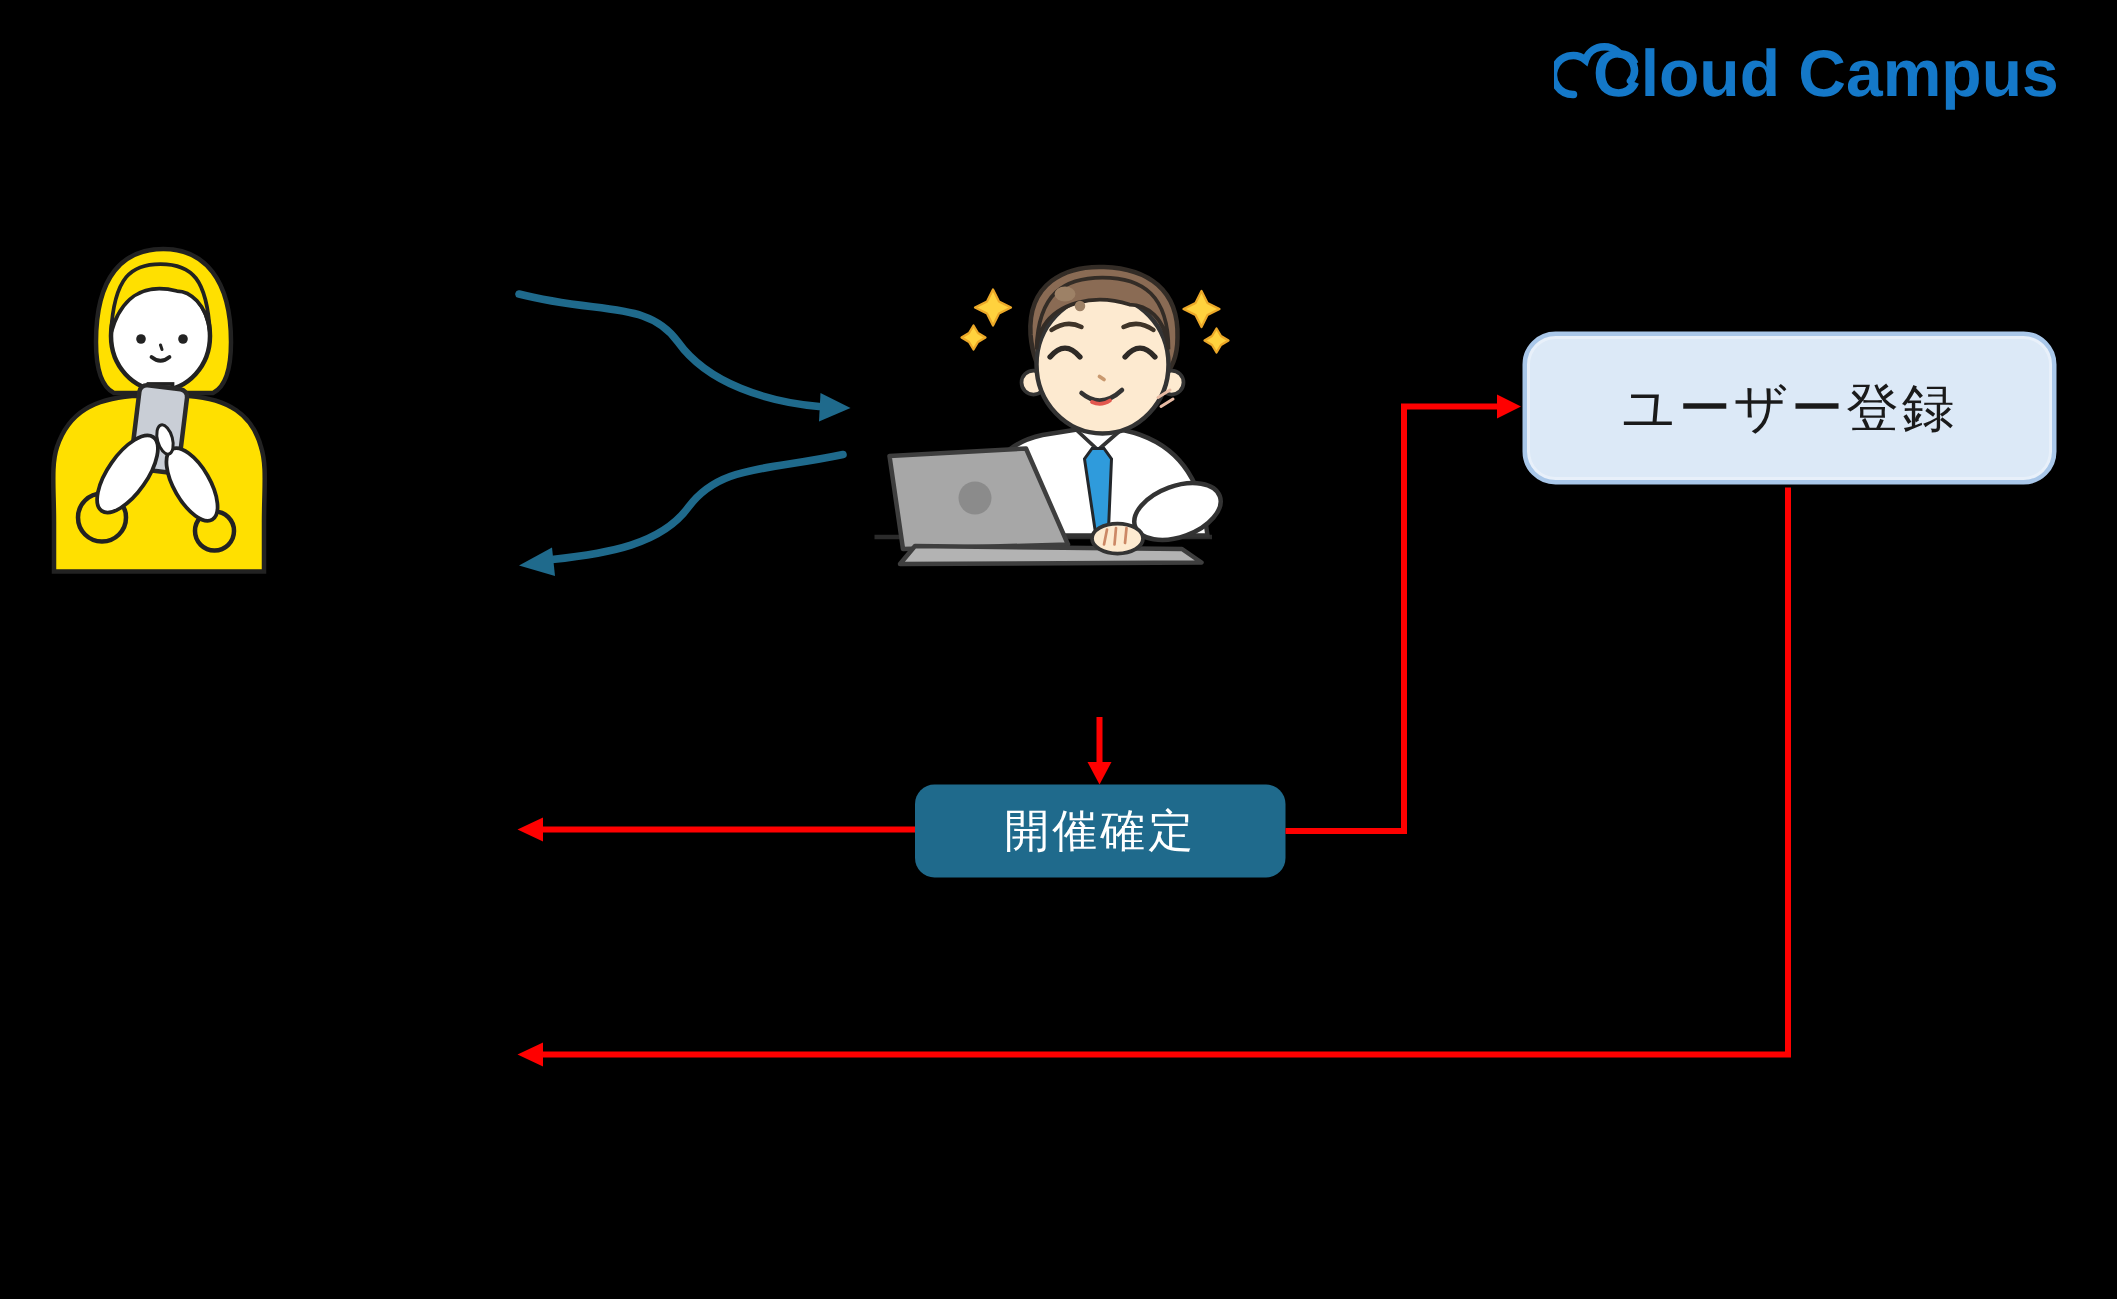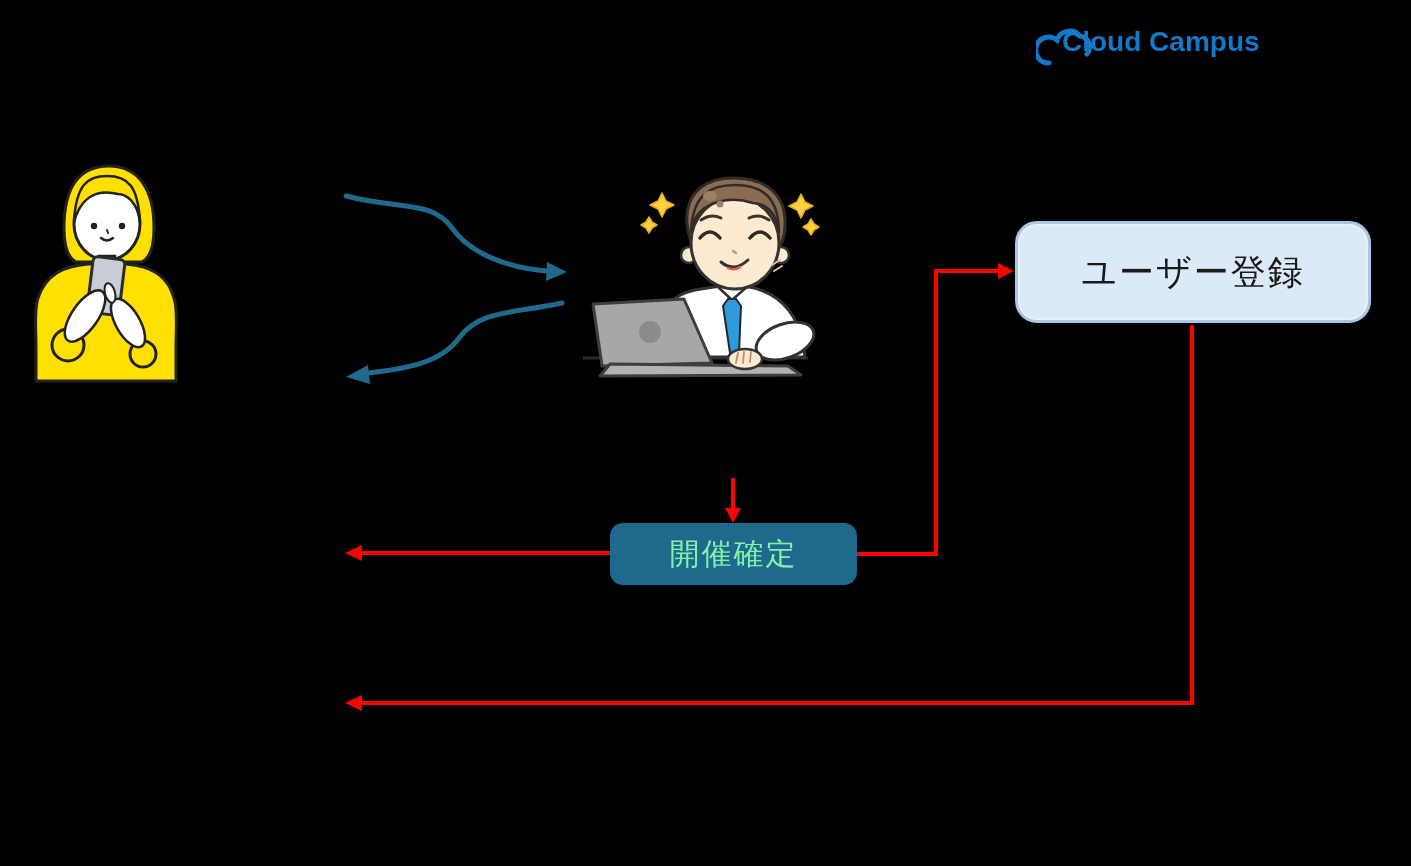--- a/index.html
+++ b/index.html
@@ -5,21 +5,21 @@
   html,body{margin:0;padding:0;background:#000;}
   #canvas{
     position:relative;width:1411px;height:866px;background:#000;overflow:hidden;
     font-family:"Liberation Sans",sans-serif;
   }
   
   .amiaca{position:absolute;left:76px;top:20px;width:192px;text-align:center;}
   .amiaca .title{font-size:47px;font-weight:bold;letter-spacing:0px;line-height:1;}
   .amiaca .subtitle{font-size:17px;font-weight:bold;letter-spacing:1px;margin-top:3px;}
   .cloudcampus{position:absolute;left:1036px;top:20px;height:60px;}
-  .cloudcampus .label{position:absolute;left:26px;top:8px;font-size:28px;font-weight:bold;line-height:1;white-space:nowrap;}
+  .cloudcampus .label{position:absolute;left:26px;top:8px;font-size:44px;font-weight:bold;line-height:1;white-space:nowrap;}
   .cloudcampus svg{position:absolute;left:0;top:2px;}
   
   .node{position:absolute;display:flex;align-items:center;justify-content:center;box-sizing:border-box;}
   .node-user{left:1015px;top:221px;width:356px;height:102px;border-radius:22px;border:3px solid #a9c7e9;box-shadow:inset 0 0 0 2px rgba(255,255,255,.35);}
   .node-user .label{font-size:35px;letter-spacing:2px;}
   .node-event{left:610px;top:523px;width:247px;height:62px;border-radius:13px;}
   .node-event .label{font-size:30px;letter-spacing:2px;}
   
   .illu{position:absolute;}
   #overlay{position:absolute;left:0;top:0;z-index:5;pointer-events:none;}
@@ -105,21 +105,21 @@
     <ellipse cx="225" cy="178" rx="30" ry="17" transform="rotate(-20 225 178)" fill="#ffffff" stroke="#333" stroke-width="3"></ellipse>
     <ellipse cx="185" cy="196" rx="17" ry="10" stroke="#333" stroke-width="2.5" fill="#fdead0"></ellipse>
     <path d="M178,190 L176,200 M184,189 L183,200 M191,189 L190,199" stroke="#cc8866" stroke-width="1.8" stroke-linecap="round" fill="none"></path>
   </svg>
 
   <div class="node node-user zbox" style="background-color: rgb(220, 233, 247);">
     <span class="label" style="color: rgb(26, 26, 26);">ユーザー登録</span>
   </div>
 
   <div class="node node-event zbox" style="background-color: rgb(31, 106, 140);">
-    <span class="label" style="color: #86efac; text-align: center;">開催確定</span>
+    <span class="label" style="color: #ffffff; text-align: center;">開催確定</span>
   </div>
 
   <svg id="overlay" width="1411" height="866" viewBox="0 0 1411 866">
 
     <path d="M346,196 C400,210 432,200 452,228 C472,256 512,268 546,271" fill="none" stroke-width="5" stroke-linecap="round" stroke="#1f6a8c"></path>
     <polygon points="547,262 546,281 567,272" fill="#1f6a8c"></polygon>
 
     <path d="M562,303 C510,314 480,310 459,338 C441,363 405,369 368,373" fill="none" stroke-width="5" stroke-linecap="round" stroke="#1f6a8c"></path>
     <polygon points="368,365 370,384 346,377" fill="#1f6a8c"></polygon>
 

